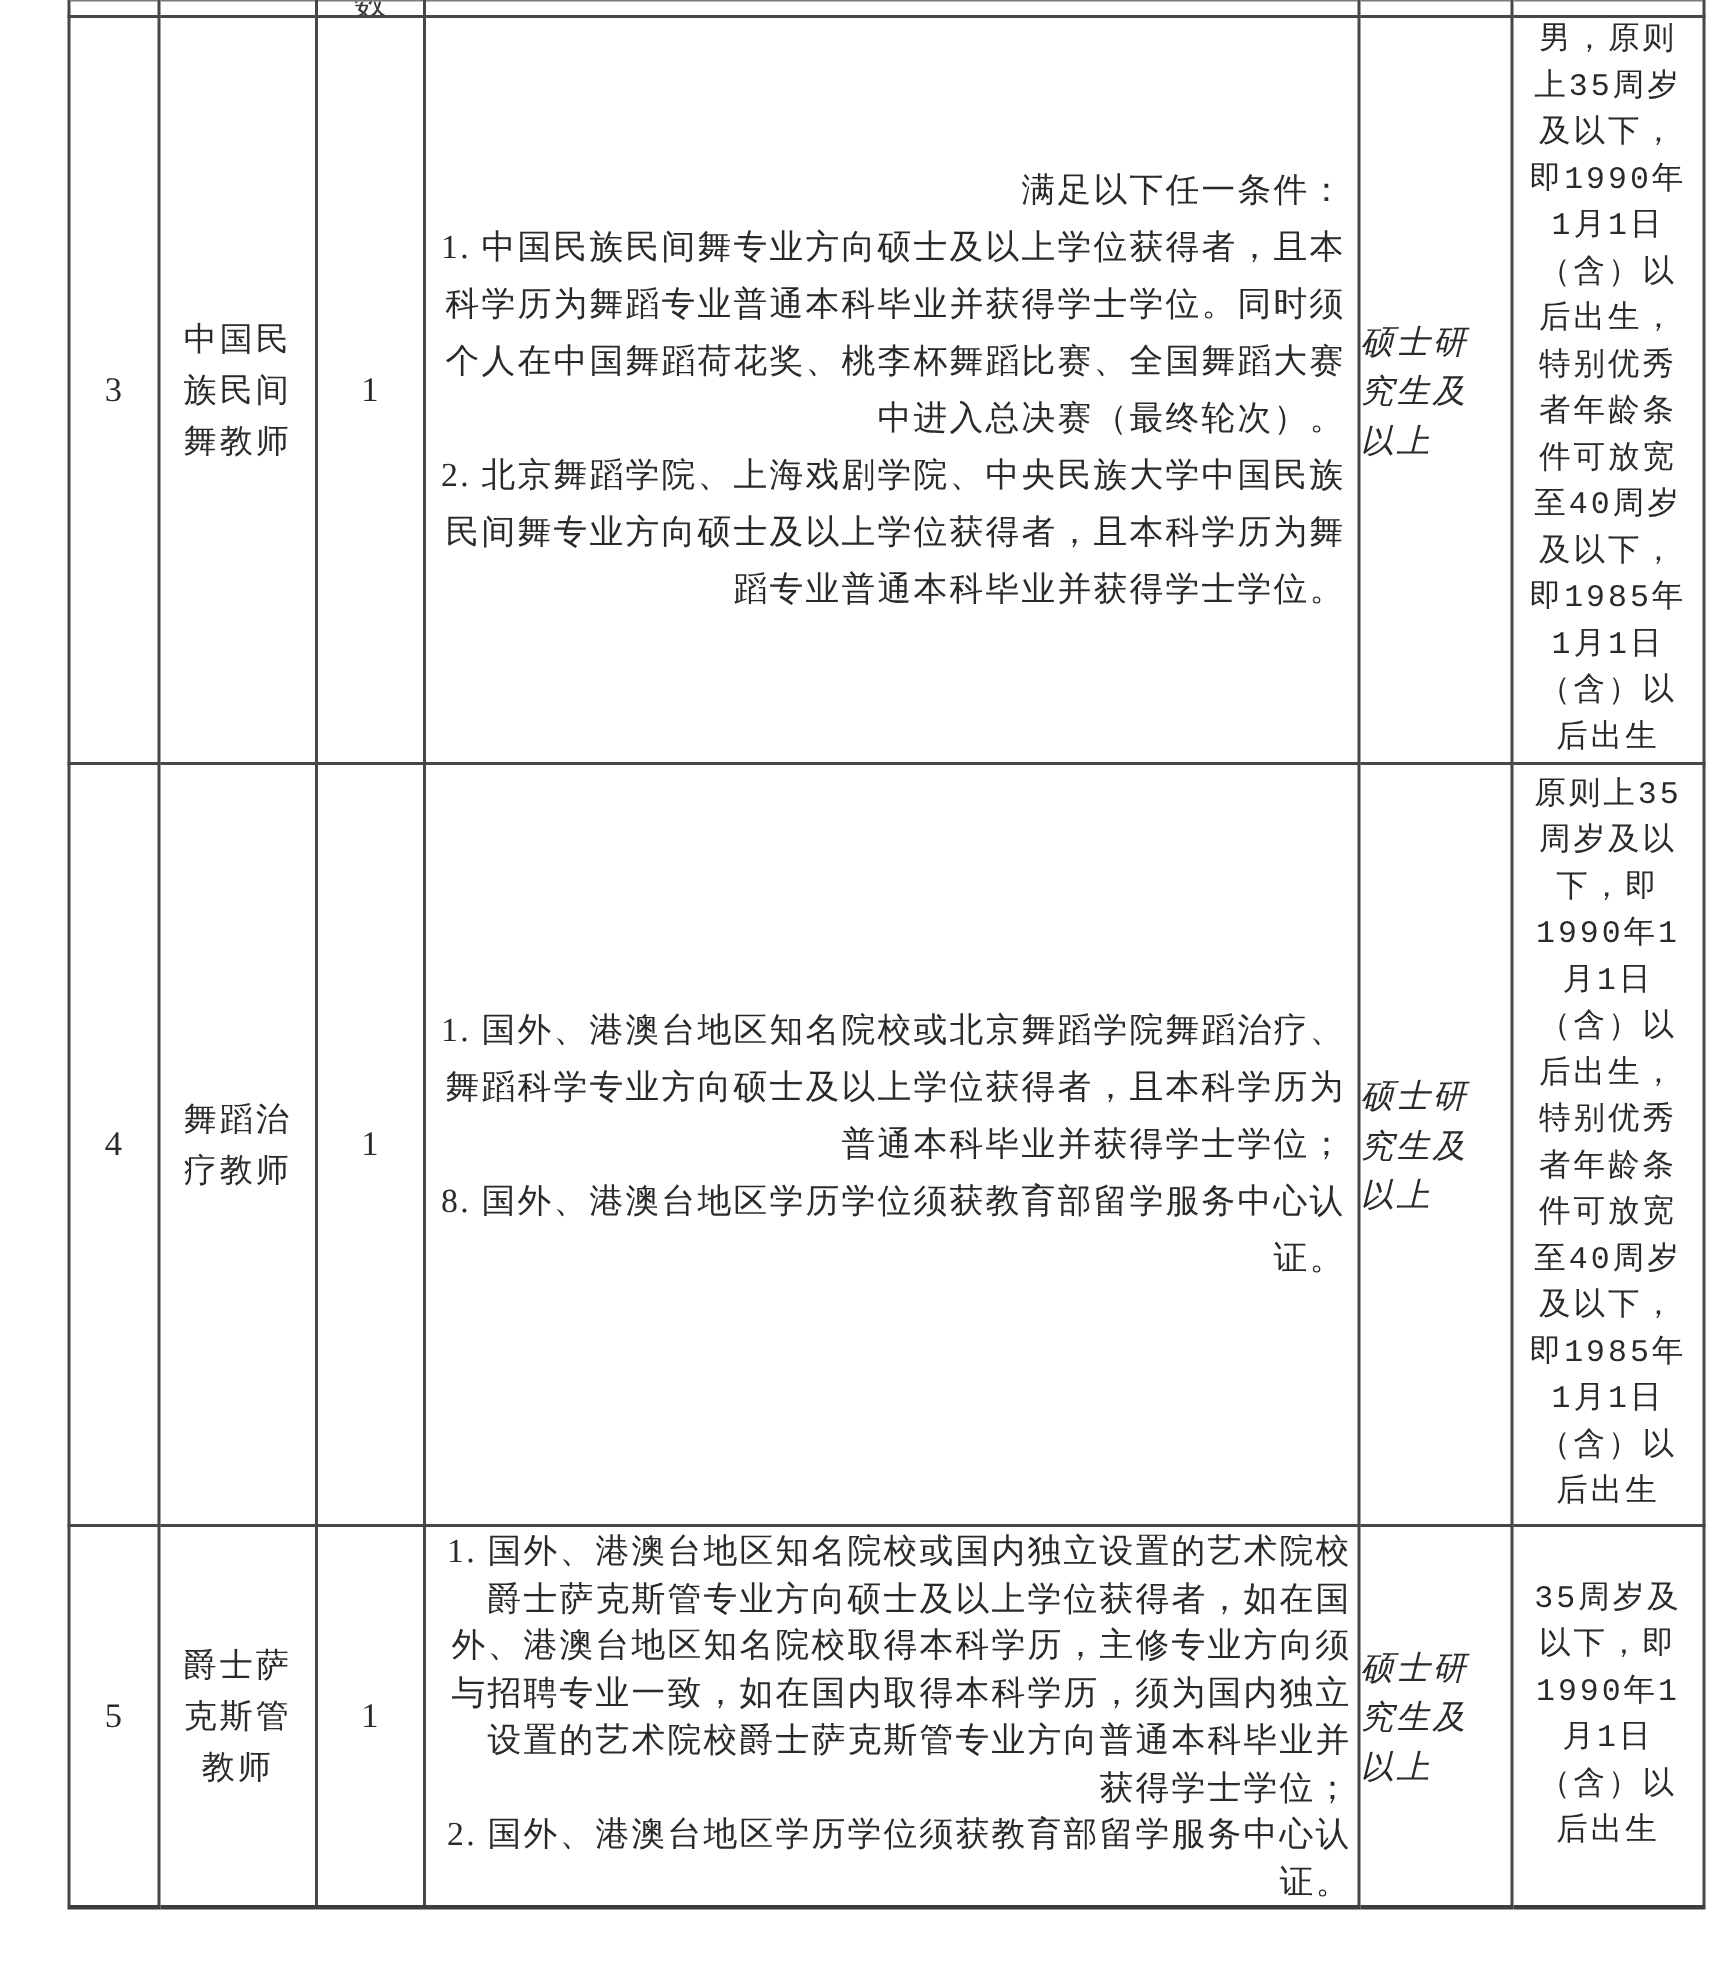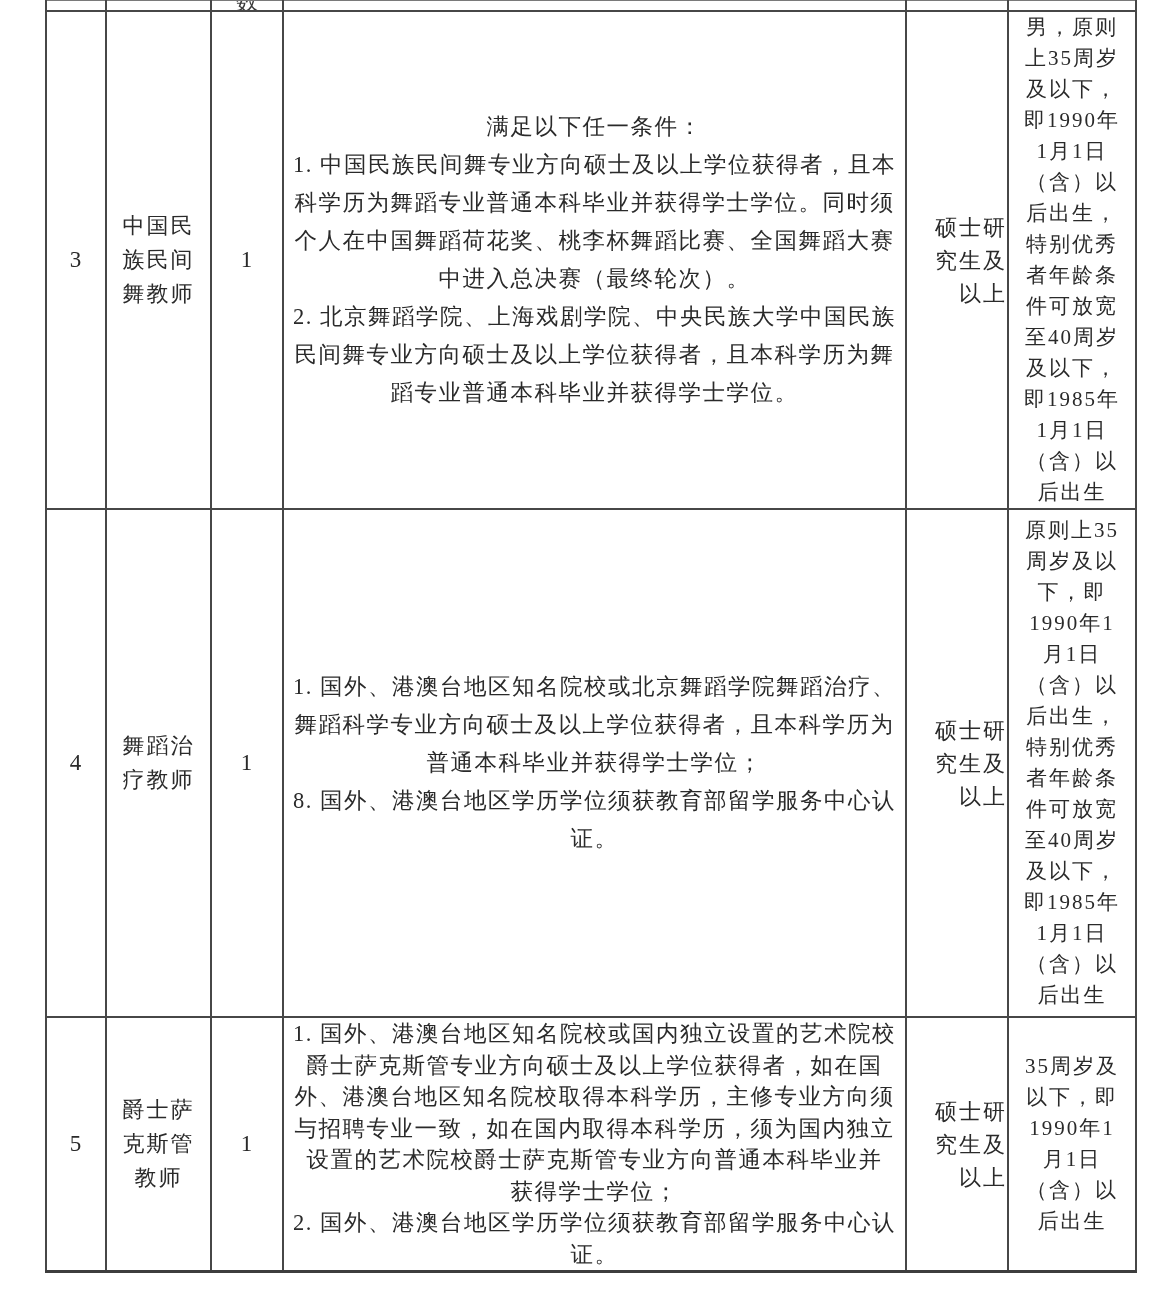--- a/index.html
+++ b/index.html
@@ -54,38 +54,40 @@
     line-height:34px;
     letter-spacing:2px;
     white-space:pre-line;
     border-radius:21px;
   }
   td.req{
     font-size:22.5px;
     line-height:38px;
     letter-spacing:1.5px;
     white-space:pre-line;
-    text-align:center;
+    text-align:right;
     padding:0 8px;
   }
   tr.r2 td.req{line-height:31.5px;padding:0 4px;}
   td.edu{
-    text-align:right;
+    text-align:left;
     font-size:22px;
     line-height:33px;
     letter-spacing:2px;
     white-space:pre-line;
+    font-style:italic;
   }
   td.age{
     text-align:center;
     font-size:21px;
     line-height:31px;
     letter-spacing:2px;
     white-space:pre-line;
     padding:0 2px;
+    font-family:Liberation Mono, monospace;
   }
 </style>
 </head>
 <body>
 
 <div class="page">
   <table class="recruit">
     <colgroup>
       <col class="c-seq">
         <col class="c-pos">

